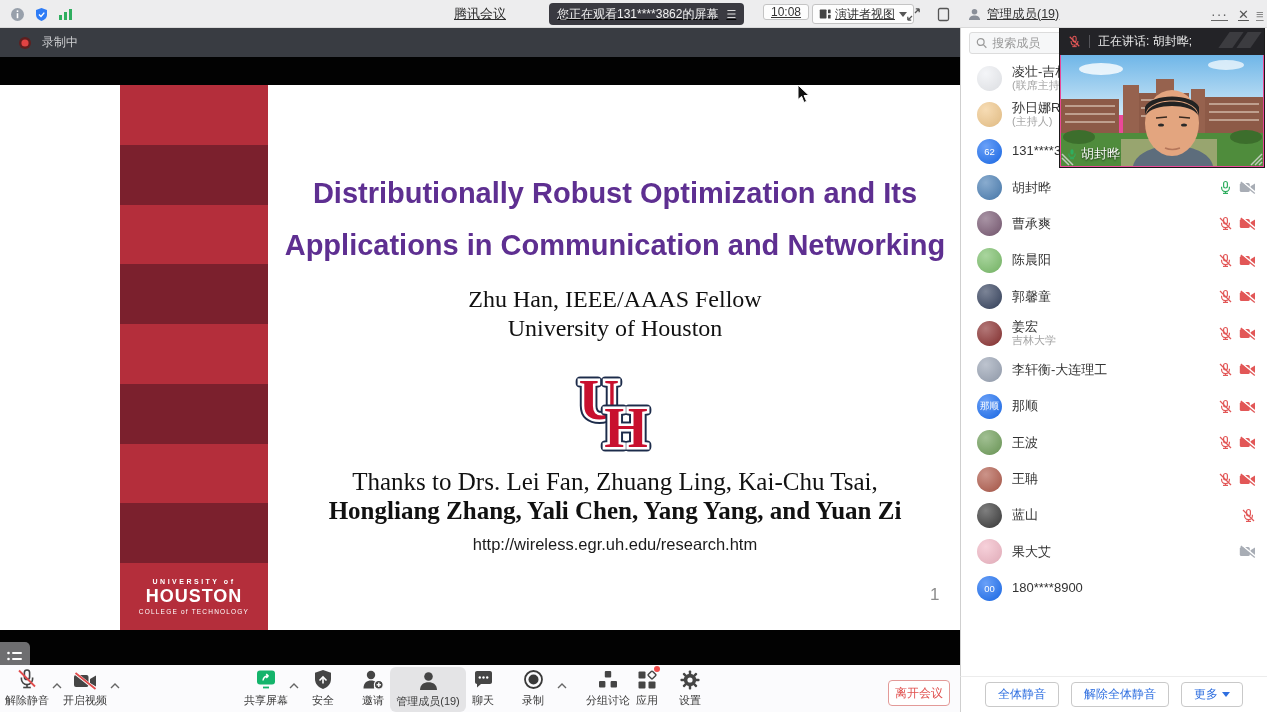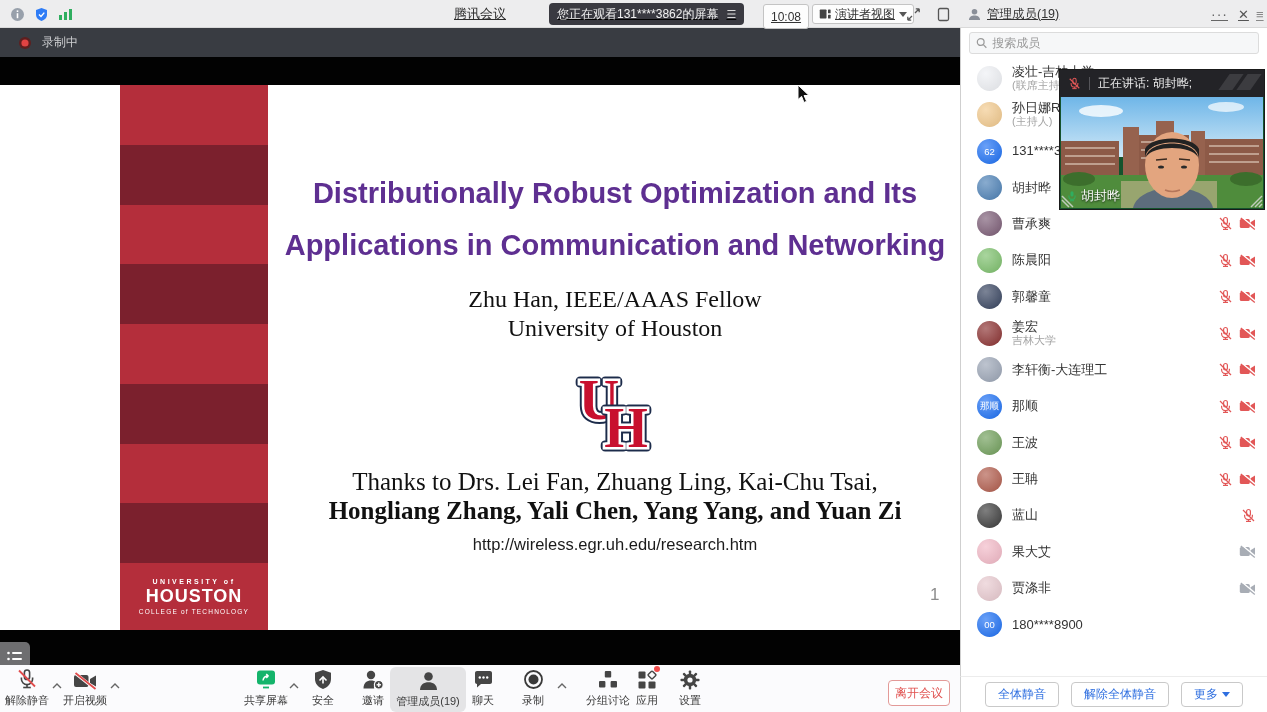--- a/index.html
+++ b/index.html
@@ -6,21 +6,21 @@
   html,body { width:1267px; height:712px; overflow:hidden; font-family:"Liberation Sans",sans-serif; background:#000; }
   #stage { position:relative; width:1267px; height:712px; background:#000; }
 
   
   #titlebar { position:absolute; left:0; top:0; width:1267px; height:28px; background:#ededee; border-bottom:1px solid #d9d9d9; z-index:30; }
   .tb-abs { position:absolute; top:0; height:28px; display:flex; align-items:center;text-decoration:underline; }
   #app-title { left:480px; transform:translateX(-50%); font-size:13px; color:#2c2c2c; }
   #watch-pill { left:549px; top:3px; height:22px; background:#3a3a41; border-radius:4px; padding:0 8px; display:flex; align-items:center; gap:8px; }
   #watch-pill span { font-size:12px; color:#f2f2f2; white-space:nowrap; }
   #watch-pill .menu-glyph { color:#d8d8d8; font-size:11px; }
-  #time-box { left:763px; top:4px; height:25px; border:1px solid #c4c4c4; border-radius:3px; background:#fdfdfd; padding:0 7px; display:flex; align-items:center; font-size:12px; color:#333; }
+  #time-box { left:763px; top:4px; height:16px; border:1px solid #c4c4c4; border-radius:3px; background:#fdfdfd; padding:0 7px; display:flex; align-items:center; font-size:12px; color:#333; }
   #view-btn { left:812px; top:4px; height:20px; border:1px solid #c4c4c4; border-radius:3px; background:#fdfdfd; padding:0 6px; display:flex; align-items:center; gap:4px; font-size:12px; color:#333; cursor:default; }
   .caret-down { width:0; height:0; border-left:4px solid transparent; border-right:4px solid transparent; border-top:5px solid #555; display:inline-block; }
   #expand-btn { left:905px; } #rect-btn { left:936px; }
   #panel-title-wrap { left:968px; gap:6px; font-size:12.5px; color:#333; }
   #hdr-dots { left:1211px; color:#666; font-size:14px; letter-spacing:1px; }
   #hdr-close { left:1238px; color:#555; font-size:13px; }
   #hdr-burger { left:1256px; color:#888; font-size:13px; }
 
   
   #recordbar { position:absolute; left:0; top:28px; width:960px; height:29px; background:#393c42; display:flex; align-items:center; z-index:5; }
@@ -61,21 +61,21 @@
   #search-input::placeholder { color:#9a9a9a; }
   #plist { position:absolute; left:0; top:32px; width:307px; height:648px; }
   .p-row { height:36.45px; display:flex; align-items:center; padding:0 12px 0 16px; }
   .p-avatar { width:25px; height:25px; border-radius:50%; flex:0 0 25px; display:flex; align-items:center; justify-content:center; color:#fff; font-size:9.5px; overflow:hidden; }
   .p-info { flex:1; margin-left:10px; overflow:hidden; white-space:nowrap; }
   .p-name { font-size:13px; color:#333; line-height:14px; }
   .p-sub { font-size:11px; color:#a3a3a3; line-height:13px; }
   .p-icons { display:flex; gap:6px; align-items:center; justify-content:flex-end; }
 
   
-  #video-float { position:absolute; left:1060px; top:28px; width:204px; height:139px; z-index:25; box-shadow:0 0 0 1px #1a1a1a; background:#14532d;margin-top:42px; }
+  #video-float { position:absolute; left:1060px; top:28px; width:204px; height:139px; z-index:25; box-shadow:0 0 0 1px #1a1a1a; background:#ec4899; }
   #vf-header { position:absolute; left:0; top:0; width:100%; height:27px; background:#232327; display:flex; align-items:center; padding:0 8px; gap:8px; overflow:hidden; }
   #vf-header .divider { width:1px; height:13px; background:#55555a; }
   #vf-header .speak { font-size:12px; color:#ececec; white-space:nowrap; }
   .vf-decor { position:absolute; top:4px; width:14px; height:16px; background:#3c3c40; transform:skewX(-35deg); }
   #vf-body { position:absolute; left:1px; top:27px; width:202px; height:111px; overflow:hidden; }
   #vf-nametag { position:absolute; left:5px; bottom:3px; display:flex; align-items:center; gap:3px; z-index:3; }
   #vf-nametag span { font-size:13px; color:#fff; text-shadow:0 1px 2px rgba(0,0,0,.8); }
 
   
   #panel-footer { position:absolute; left:960px; top:676px; width:307px; height:36px; background:#fff; border-left:1px solid #cfcfcf; border-top:1px solid #ececec; display:flex; align-items:center; justify-content:center; gap:12px; z-index:12; }
@@ -444,34 +444,20 @@
     <line x1="7.5" y1="11.7" x2="7.5" y2="13.2" stroke="#e25757" stroke-width="1.2"></line>
     <line x1="5" y1="13.4" x2="10" y2="13.4" stroke="#e25757" stroke-width="1.2"></line>
     <line x1="2" y1="2" x2="13" y2="13" stroke="#e25757" stroke-width="1.3"></line>
             </svg>
           </div>
         </div>
         <div class="p-row">
           <div class="p-avatar" style="background:radial-gradient(circle at 35% 30%, rgba(255,255,255,.35), rgba(0,0,0,.08)) , #f2b8c6"></div>
           <div class="p-info">
             <div class="p-name">果大艾</div>
-          </div>
-          <div class="p-icons">
-            <svg width="17" height="13" viewBox="0 0 17 13">
-    <rect x="0.8" y="2" width="10" height="9" rx="1.6" fill="#a8adb5"></rect>
-    <path d="M11.5 5.2 L16 2.4 V10.6 L11.5 7.8 Z" fill="#a8adb5"></path>
-    <line x1="3" y1="0.4" x2="17" y2="11.8" stroke="#fff" stroke-width="1.6"></line>
-    <line x1="1.8" y1="1" x2="15.8" y2="12.4" stroke="#a8adb5" stroke-width="1.3"></line>
-            </svg>
-          </div>
-        </div>
-        <div class="p-row">
-          <div class="p-avatar" style="background:radial-gradient(circle at 35% 30%, rgba(255,255,255,.35), rgba(0,0,0,.08)) , #e8c9cf"></div>
-          <div class="p-info">
-            <div class="p-name">贾涤非</div>
           </div>
           <div class="p-icons">
             <svg width="17" height="13" viewBox="0 0 17 13">
     <rect x="0.8" y="2" width="10" height="9" rx="1.6" fill="#a8adb5"></rect>
     <path d="M11.5 5.2 L16 2.4 V10.6 L11.5 7.8 Z" fill="#a8adb5"></path>
     <line x1="3" y1="0.4" x2="17" y2="11.8" stroke="#fff" stroke-width="1.6"></line>
     <line x1="1.8" y1="1" x2="15.8" y2="12.4" stroke="#a8adb5" stroke-width="1.3"></line>
             </svg>
           </div>
         </div>

